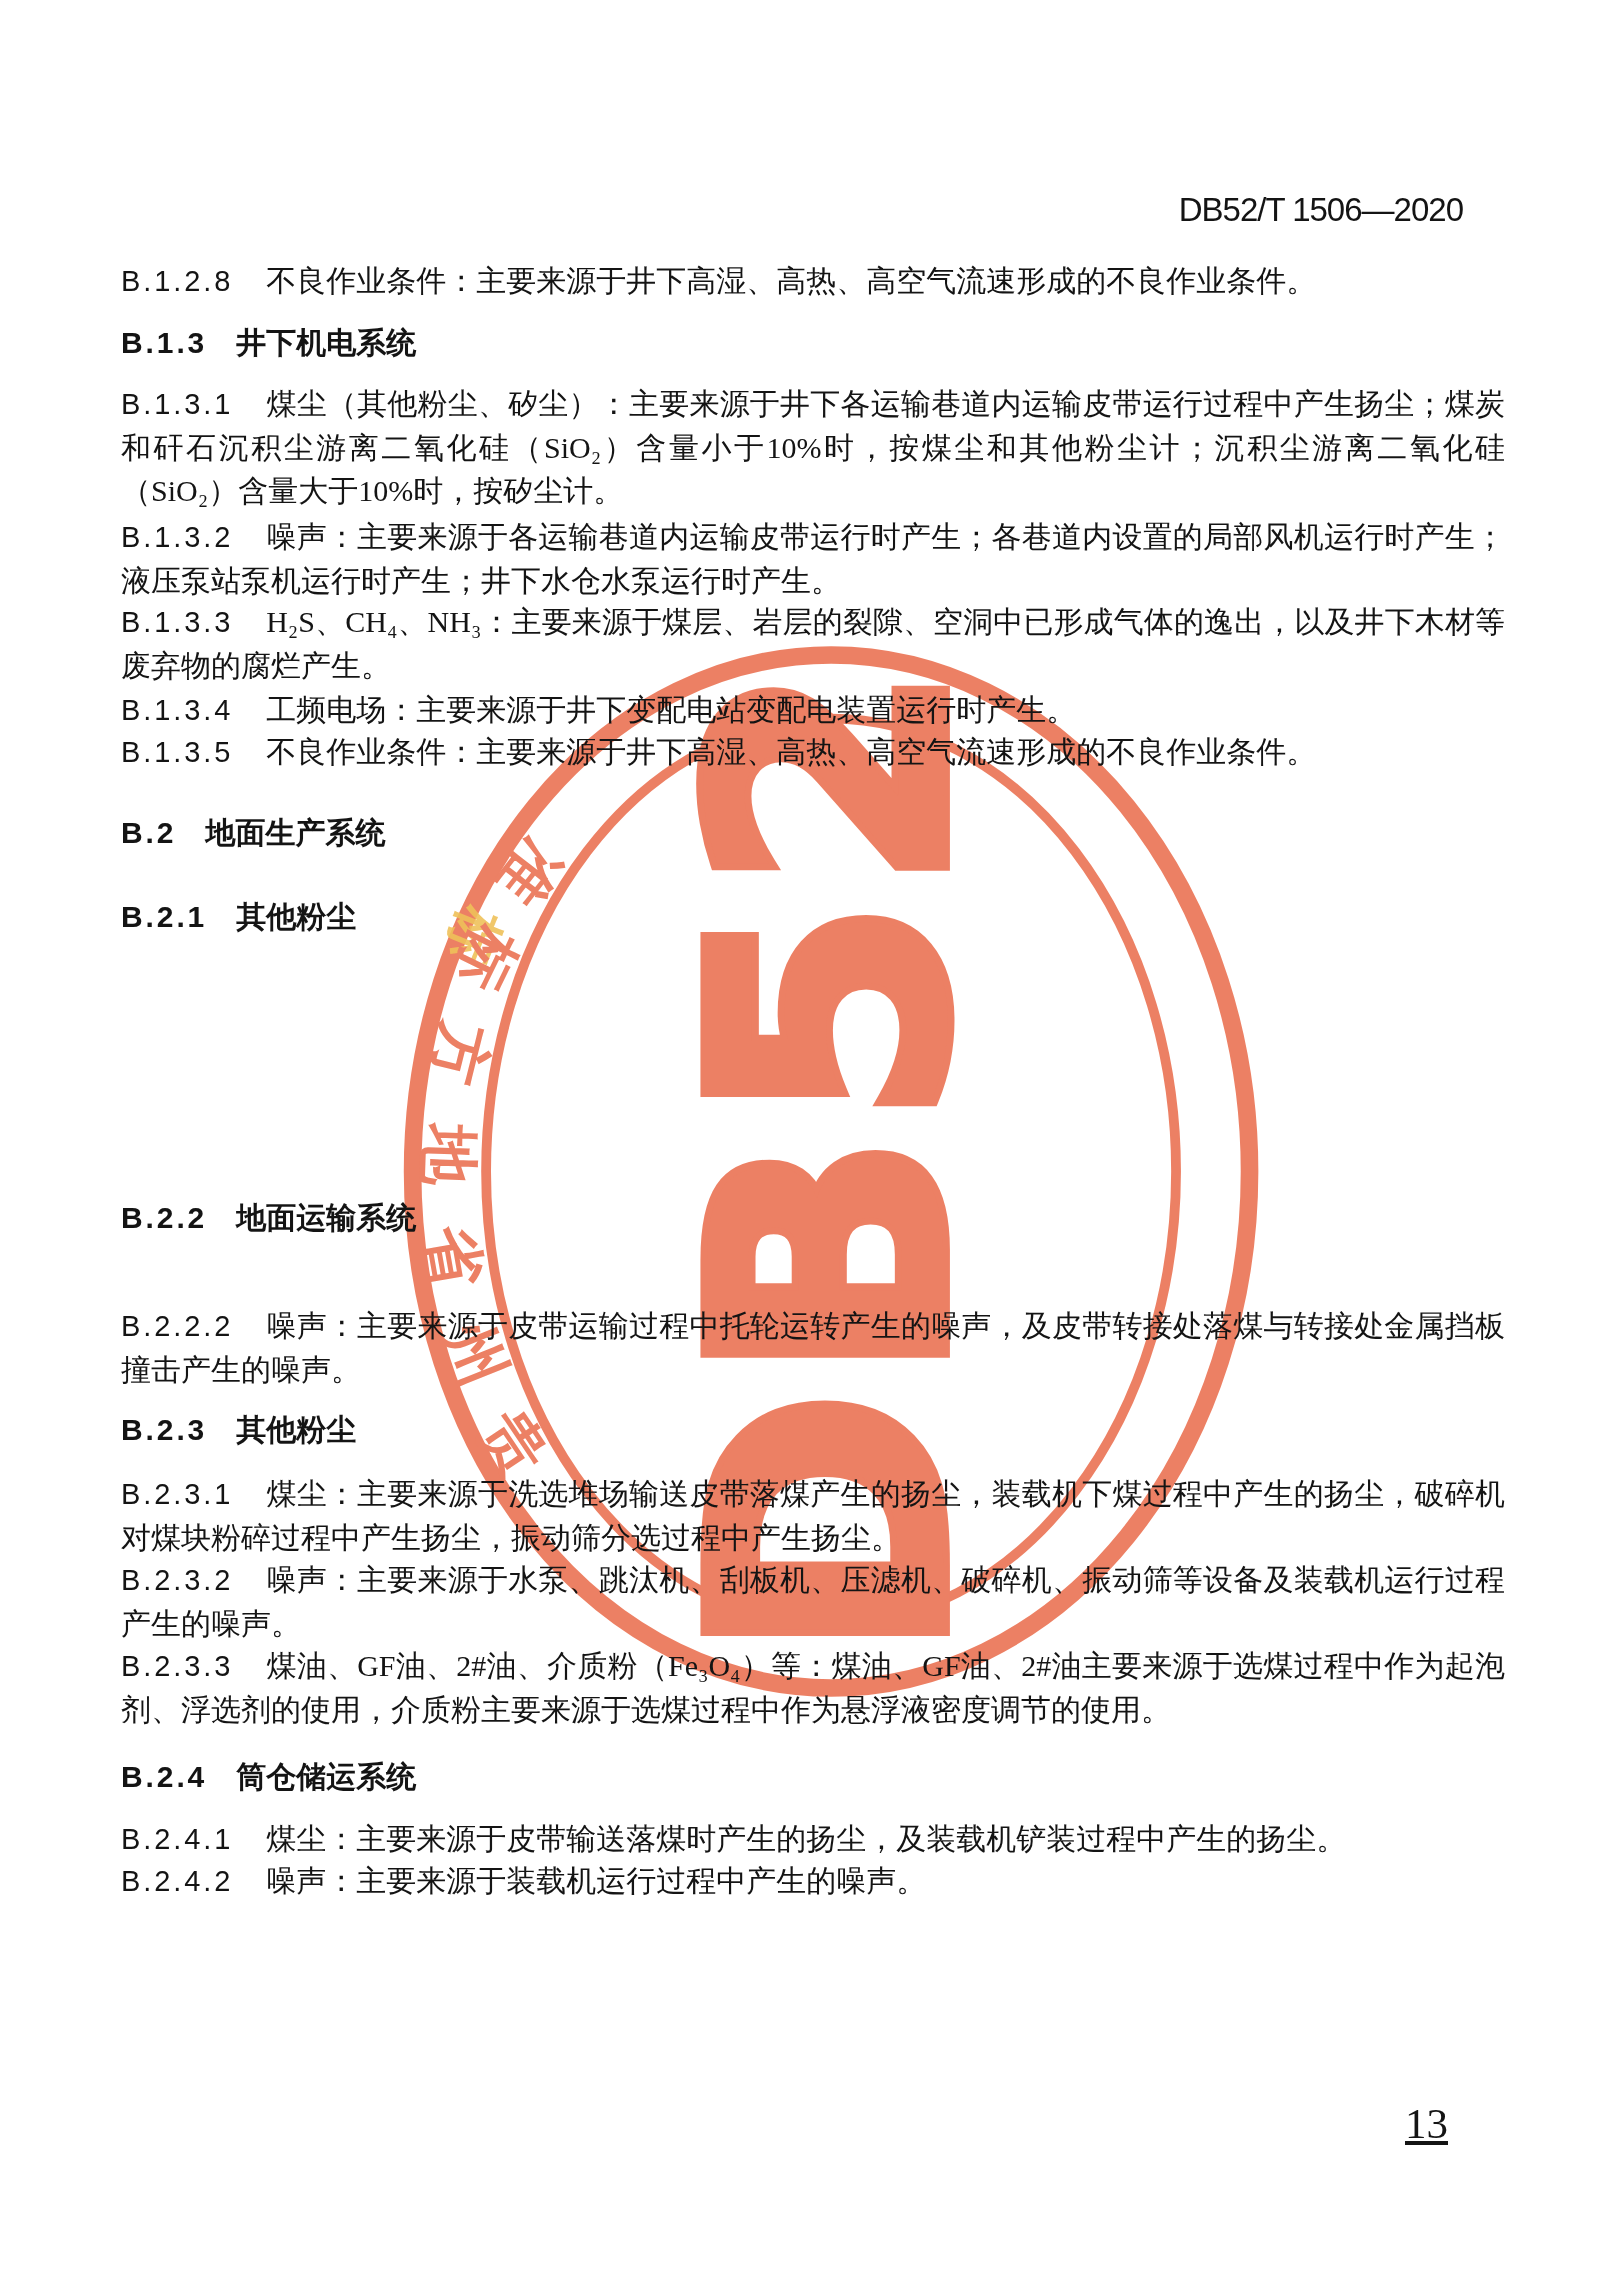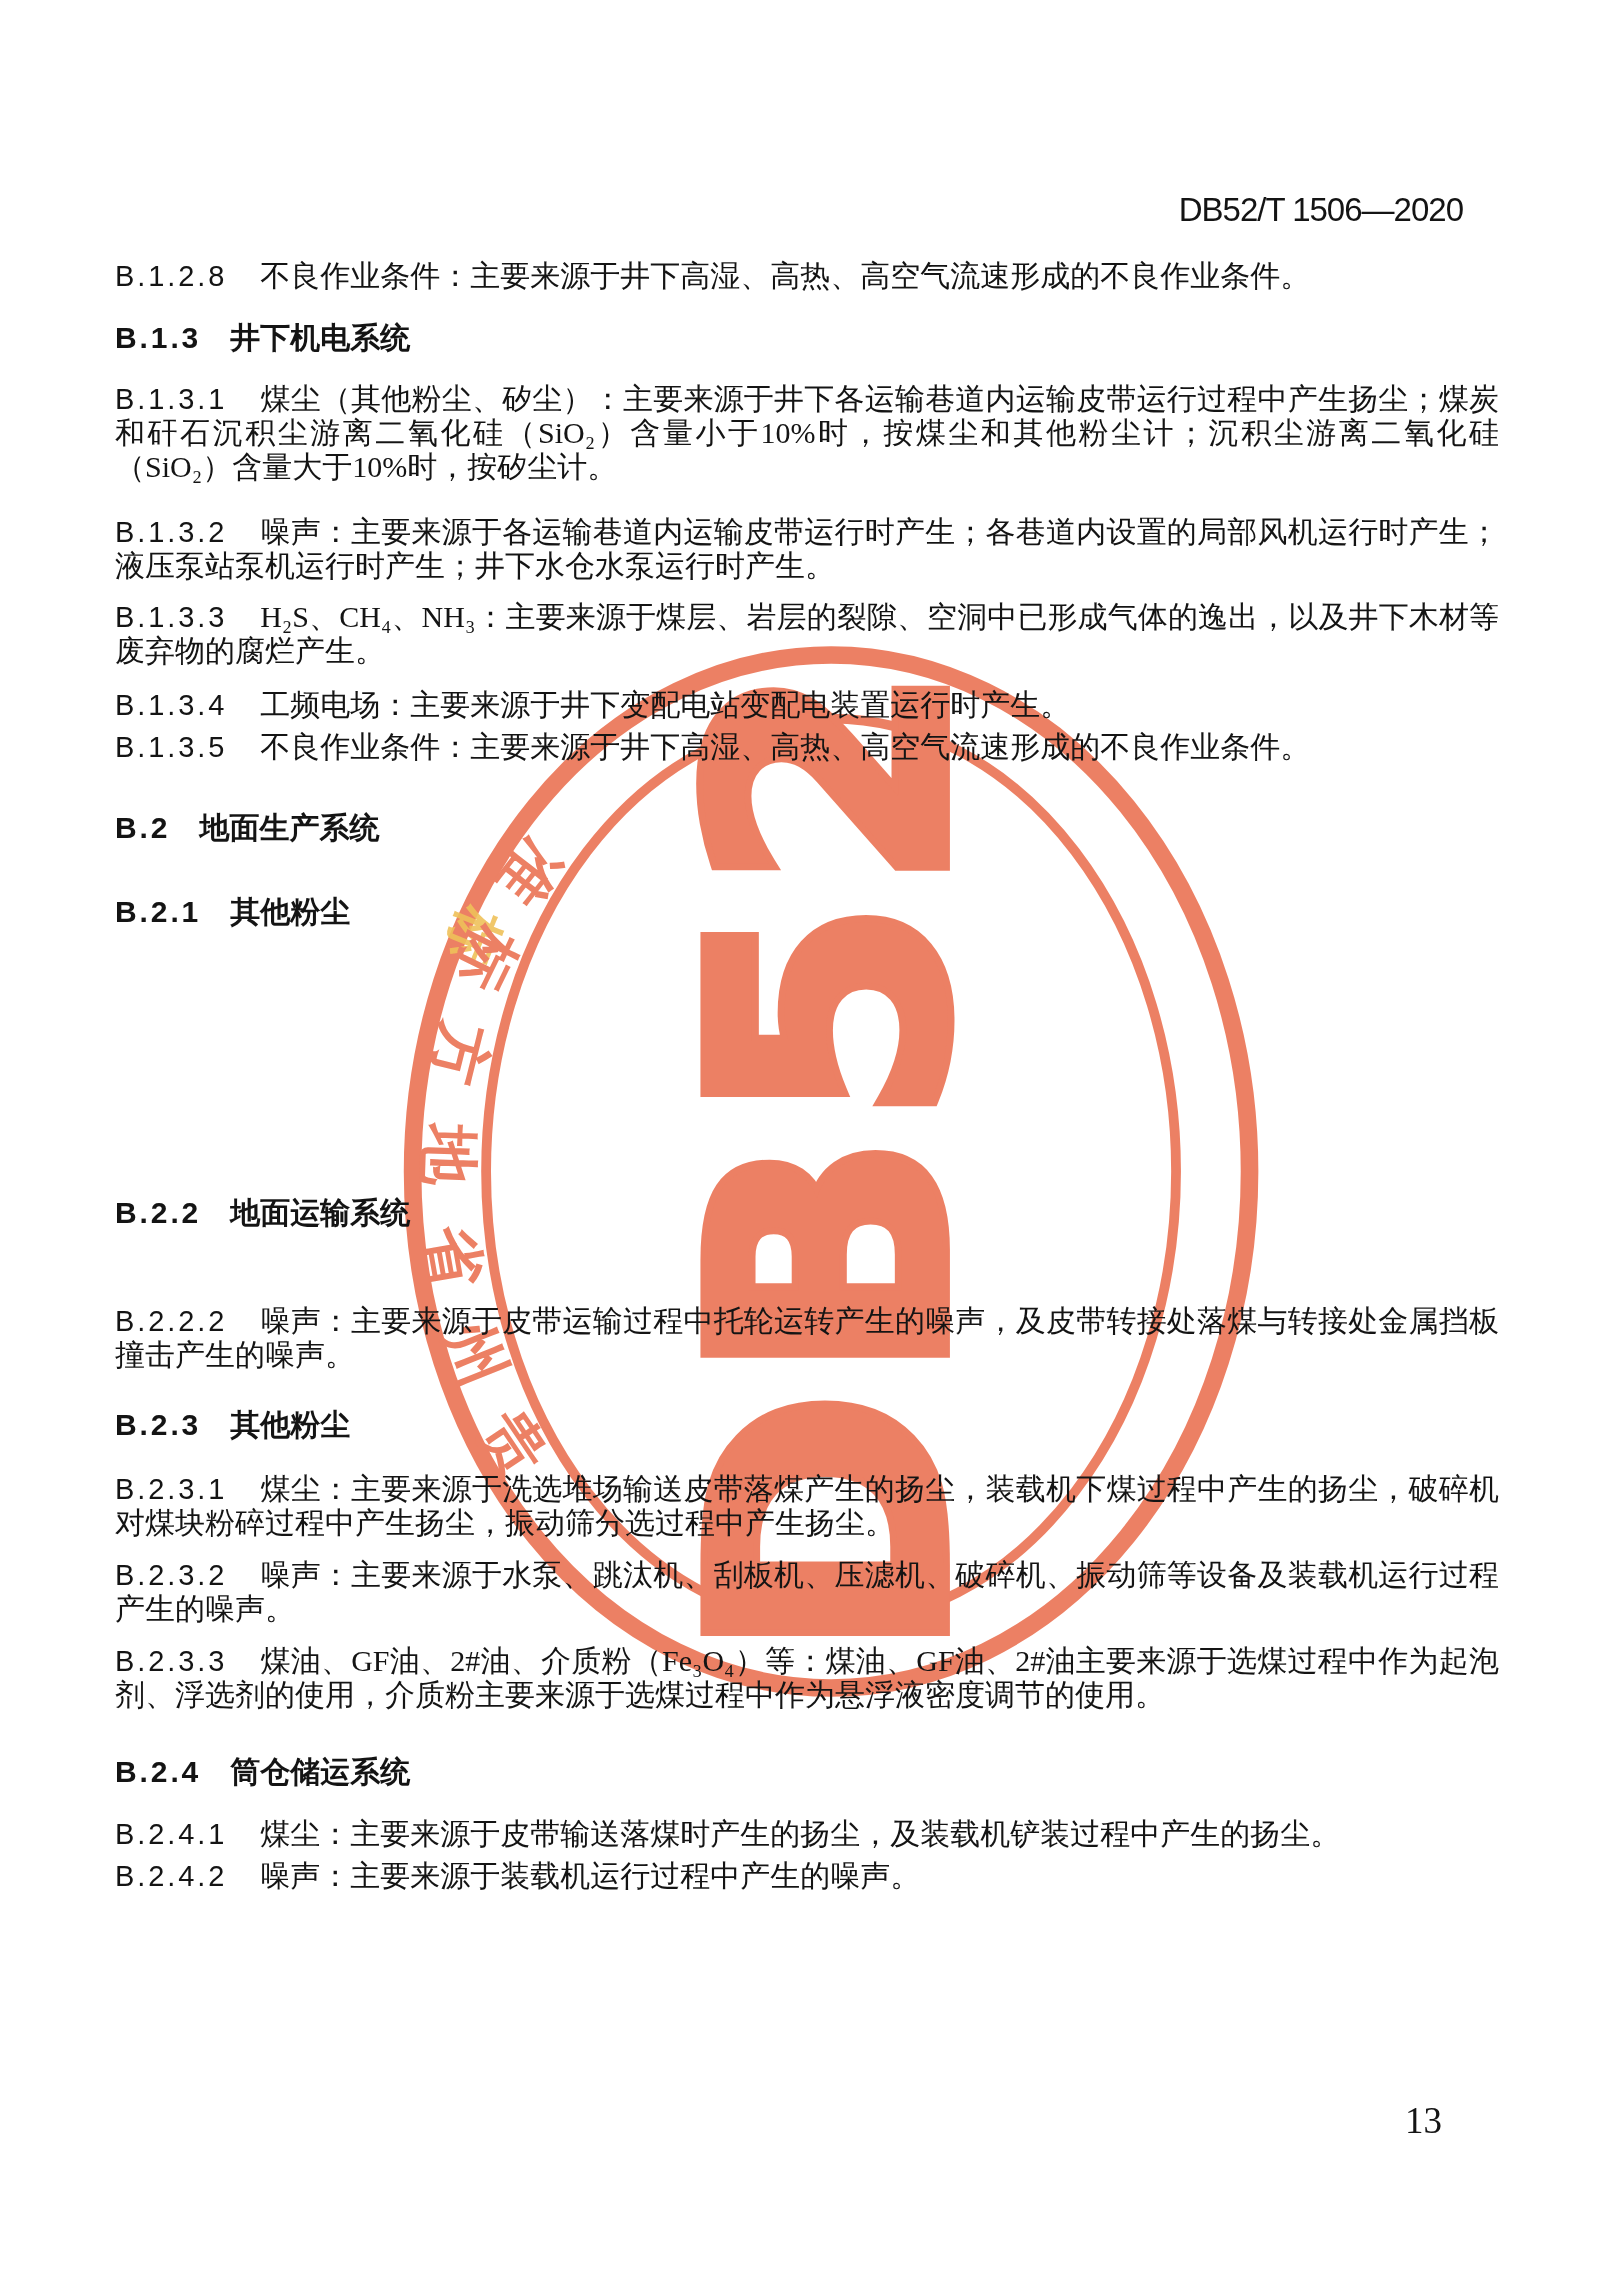--- a/index.html
+++ b/index.html
@@ -42,22 +42,22 @@
     opacity:0.9;
   }
   
   .doc-code{
     position:absolute;top:191px;right:157px;z-index:2;
     font-family:"Liberation Sans","DejaVu Sans",sans-serif;
     font-size:33px;letter-spacing:-1px;
     white-space:nowrap;
   }
   .clause,.sec-heading{
-    position:absolute;left:115px;width:1384px;z-index:2;
-    font-size:30px;line-height:34px;
+    position:absolute;left:121px;width:1384px;z-index:2;
+    font-size:30px;line-height:43px;
     text-align:justify;
   }
   .clause .label{
     font-family:"Liberation Sans","DejaVu Sans",sans-serif;
     font-size:29px;
     letter-spacing:2.9px;
     padding-right:33px;
     white-space:nowrap;
   }
   .sec-heading{
@@ -65,22 +65,23 @@
     font-weight:bold;
   }
   .sec-heading .label{
     letter-spacing:2.9px;
     padding-right:29px;
     white-space:nowrap;
     margin-top:40px;
   }
   .page-number{
     position:absolute;left:1405px;top:2099px;z-index:2;
-    font-size:37px;
+    font-size:43px;
     font-family:"Liberation Serif","DejaVu Serif",serif;
+    text-decoration:underline;
   }
 </style>
 </head>
 <body>
 
 <div class="page">
 
   <svg class="watermark" width="1620" height="2293" viewBox="0 0 1653 2339">
     <ellipse cx="848" cy="1195" rx="427" ry="527" fill="none" stroke="#EC7A5C" stroke-width="18"></ellipse>
     <ellipse cx="848" cy="1195" rx="352" ry="462" fill="none" stroke="#EC7A5C" stroke-width="10"></ellipse>

